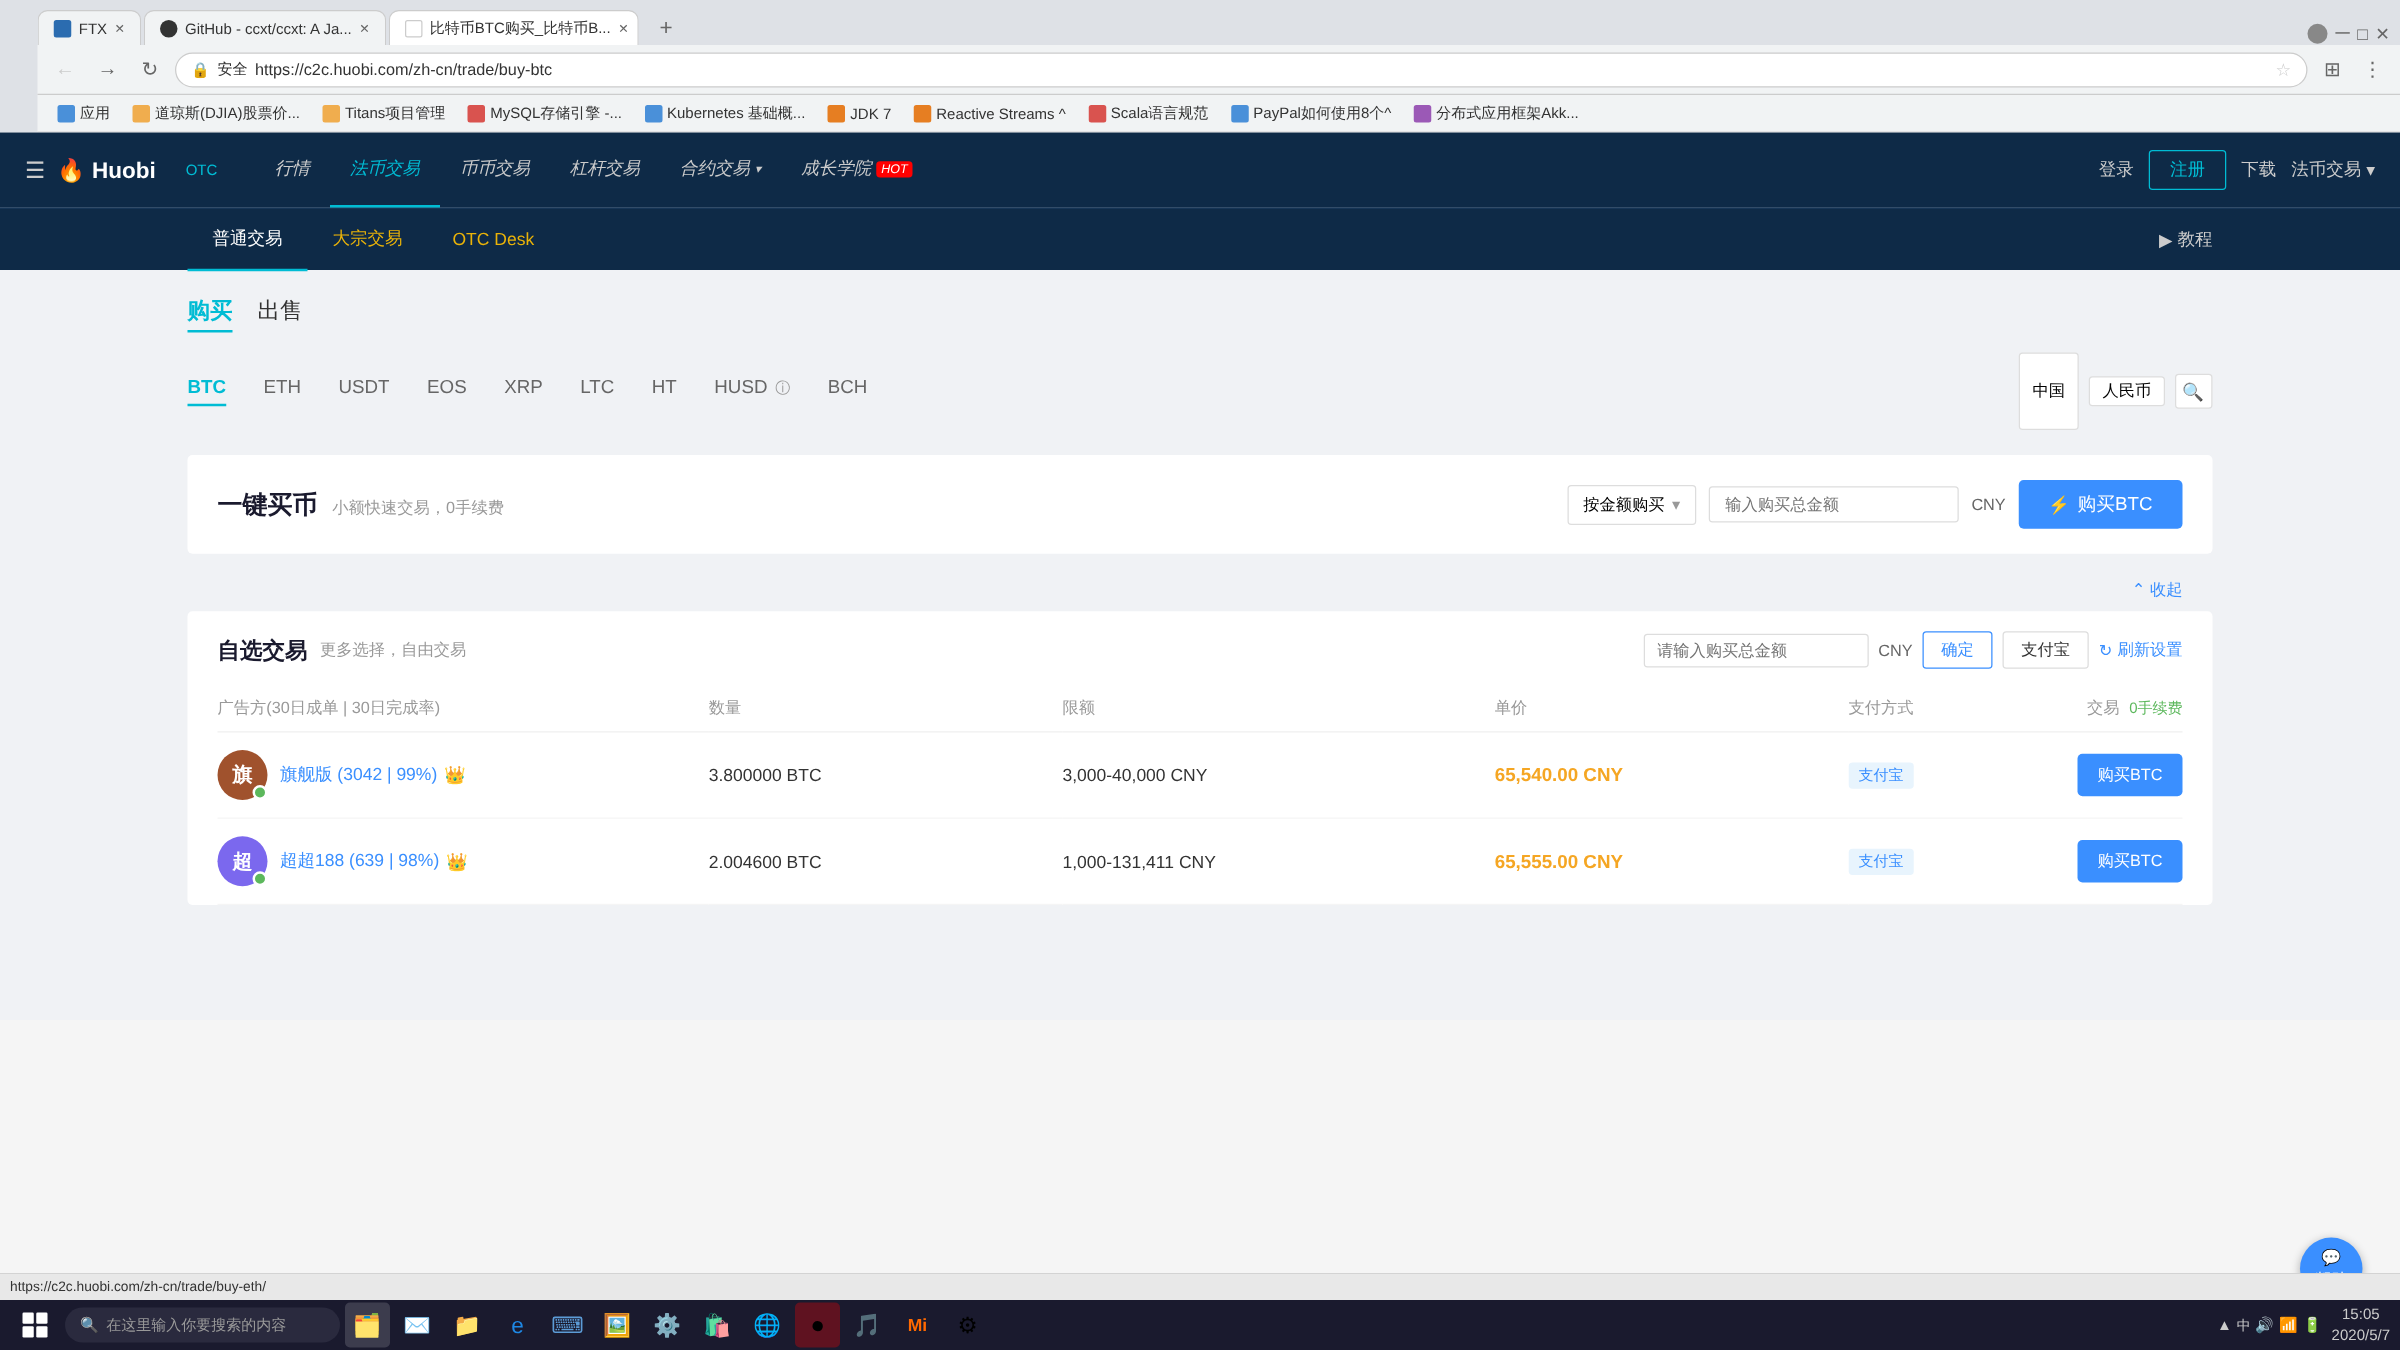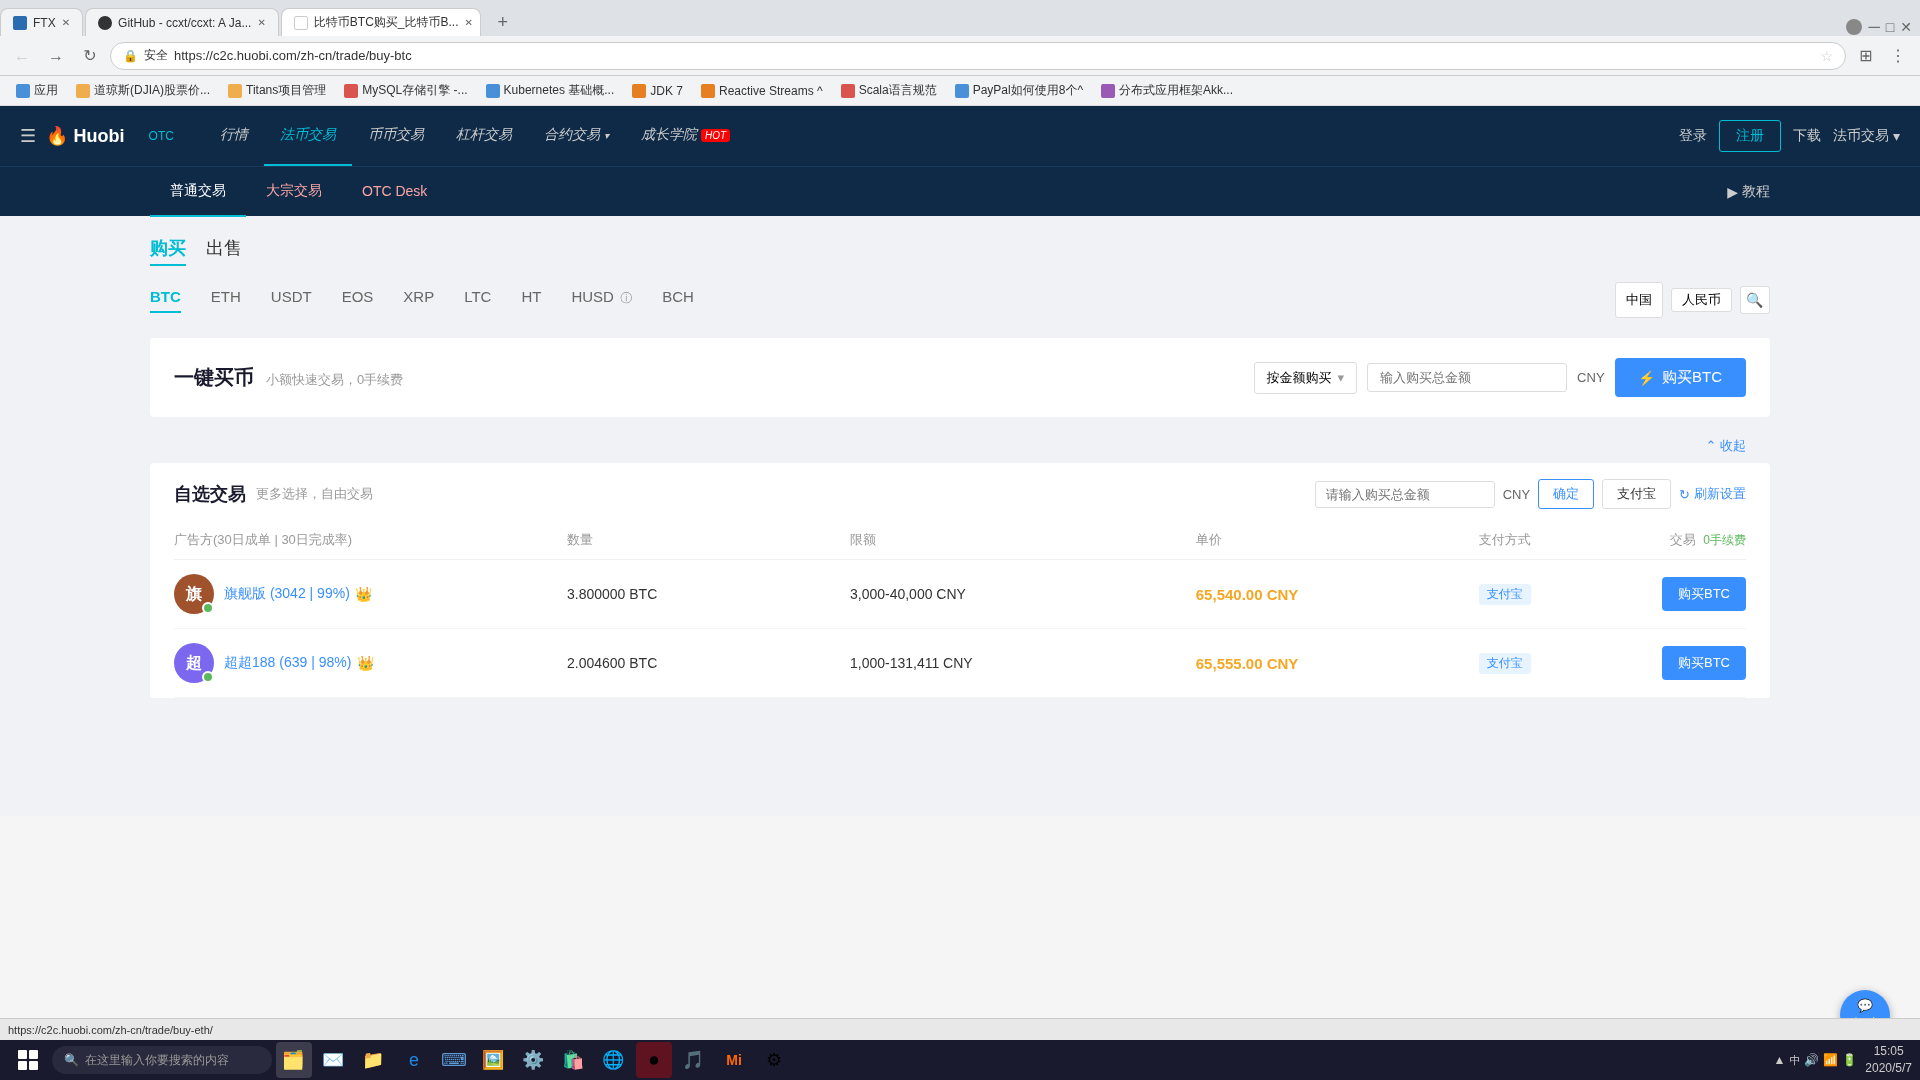--- a/index.html
+++ b/index.html
@@ -1,19 +1,19 @@
 <!DOCTYPE html>
 <html><head>
   <meta charset="utf-8">
   <style>
     * { margin: 0; padding: 0; box-sizing: border-box; }
     body { font-family: 'Microsoft YaHei', Arial, sans-serif; background: #f5f5f5; font-size: 14px; overflow-x: hidden; }
 
     
-    .browser-chrome { background: #dee1e6; width: 1920px; }
+    .browser-chrome { background: #dee1e6; width: 1920px; padding-left: 30px; }
     .browser-tabs { display: flex; align-items: flex-end; padding: 8px 0 0 0; background: #dee1e6; height: 36px; }
     .browser-tab { display: flex; align-items: center; padding: 0 12px; height: 28px; background: #f1f3f4; border-radius: 8px 8px 0 0; font-size: 12px; color: #333; margin-right: 2px; max-width: 200px; white-space: nowrap; overflow: hidden; text-overflow: ellipsis; cursor: pointer; border: 1px solid #ccc; border-bottom: none; }
     .browser-tab.active { background: #fff; }
     .browser-tab .tab-favicon { width: 14px; height: 14px; margin-right: 6px; background: #4a90d9; border-radius: 2px; display: inline-block; flex-shrink: 0; }
     .browser-tab .tab-favicon.ftx { background: #2b6cb0; }
     .browser-tab .tab-favicon.github { background: #333; border-radius: 50%; }
     .browser-tab .tab-favicon.huobi { background: #fff; border: 1px solid #ccc; }
     .browser-tab .tab-close { margin-left: 6px; color: #666; font-size: 10px; cursor: pointer; flex-shrink: 0; }
 
     .browser-toolbar { display: flex; align-items: center; padding: 4px 8px; background: #f1f3f4; height: 40px; gap: 6px; border-bottom: 1px solid #ccc; }
@@ -49,41 +49,41 @@
     .nav-link .hot-badge { background: #f00; color: #fff; font-size: 10px; padding: 1px 4px; border-radius: 3px; margin-left: 4px; }
     .nav-link .arrow { margin-left: 4px; font-size: 10px; }
     .nav-right { display: flex; align-items: center; gap: 12px; }
     .nav-right .login-btn { color: #ccc; cursor: pointer; font-size: 14px; }
     .nav-right .register-btn { background: transparent; border: 1px solid #00bcd4; color: #00bcd4; padding: 6px 16px; border-radius: 3px; cursor: pointer; font-size: 14px; }
     .nav-right .download-btn { color: #ccc; cursor: pointer; font-size: 14px; }
     .nav-right .lang-btn { color: #ccc; cursor: pointer; font-size: 14px; display: flex; align-items: center; gap: 4px; }
 
     
     .sub-nav { background: #0e2a47; border-top: 1px solid #1a3a5c; padding: 0 150px; display: flex; align-items: center; height: 50px; }
-    .sub-nav-link { padding: 0 20px; height: 50px; display: flex; align-items: center; font-size: 14px; color: #fca5a5; cursor: pointer; border-bottom: 2px solid transparent; }
+    .sub-nav-link { padding: 0 20px; height: 50px; display: flex; align-items: center; font-size: 14px; color: #eab308; cursor: pointer; border-bottom: 2px solid transparent; }
     .sub-nav-link.active { color: #fff; border-bottom: 2px solid #00bcd4; }
     .sub-nav-right { margin-left: auto; display: flex; align-items: center; gap: 6px; }
     .tutorial-link { color: #ccc; font-size: 14px; cursor: pointer; display: flex; align-items: center; gap: 4px; }
 
     
     .main-content { background: #f0f2f5; min-height: 600px; padding: 20px 150px; }
 
     
     .trade-tabs { display: flex; gap: 20px; margin-bottom: 16px; }
     .trade-tab { font-size: 18px; cursor: pointer; color: #333; padding-bottom: 4px; border-bottom: 2px solid transparent; }
     .trade-tab.active { color: #00bcd4; border-bottom: 2px solid #00bcd4; font-weight: bold; }
 
     
     .crypto-tabs-row { display: flex; align-items: center; margin-bottom: 20px; }
     .crypto-tabs { display: flex; gap: 30px; flex: 1; }
     .crypto-tab { font-size: 15px; cursor: pointer; color: #666; padding-bottom: 4px; border-bottom: 2px solid transparent; }
     .crypto-tab.active { color: #00bcd4; border-bottom: 2px solid #00bcd4; font-weight: bold; }
     .crypto-tab .info-icon { color: #999; font-size: 12px; margin-left: 2px; }
     .filter-area { display: flex; align-items: center; gap: 8px; }
-    .filter-country { background: #fff; border: 1px solid #ddd; padding: 8px 10px; border-radius: 3px; font-size: 13px; cursor: pointer; }
+    .filter-country { background: #fff; border: 1px solid #ddd; padding: 21px 10px; border-radius: 3px; font-size: 13px; cursor: pointer; }
     .filter-currency { background: #fff; border: 1px solid #ddd; padding: 2px 10px; border-radius: 3px; font-size: 13px; cursor: pointer; }
     .filter-search-btn { width: 30px; height: 28px; background: #fff; border: 1px solid #ddd; border-radius: 3px; display: flex; align-items: center; justify-content: center; cursor: pointer; }
 
     
     .quick-buy-section { background: #fff; border-radius: 4px; padding: 20px 24px; margin-bottom: 16px; display: flex; align-items: center; gap: 16px; }
     .quick-buy-label { font-size: 20px; font-weight: bold; color: #1a1a2e; }
     .quick-buy-desc { font-size: 13px; color: #999; margin-left: 8px; }
     .quick-buy-controls { margin-left: auto; display: flex; align-items: center; gap: 10px; }
     .buy-type-select { border: 1px solid #ddd; padding: 6px 12px; border-radius: 3px; font-size: 13px; background: #fff; cursor: pointer; display: flex; align-items: center; gap: 6px; }
     .buy-type-arrow { color: #999; }

